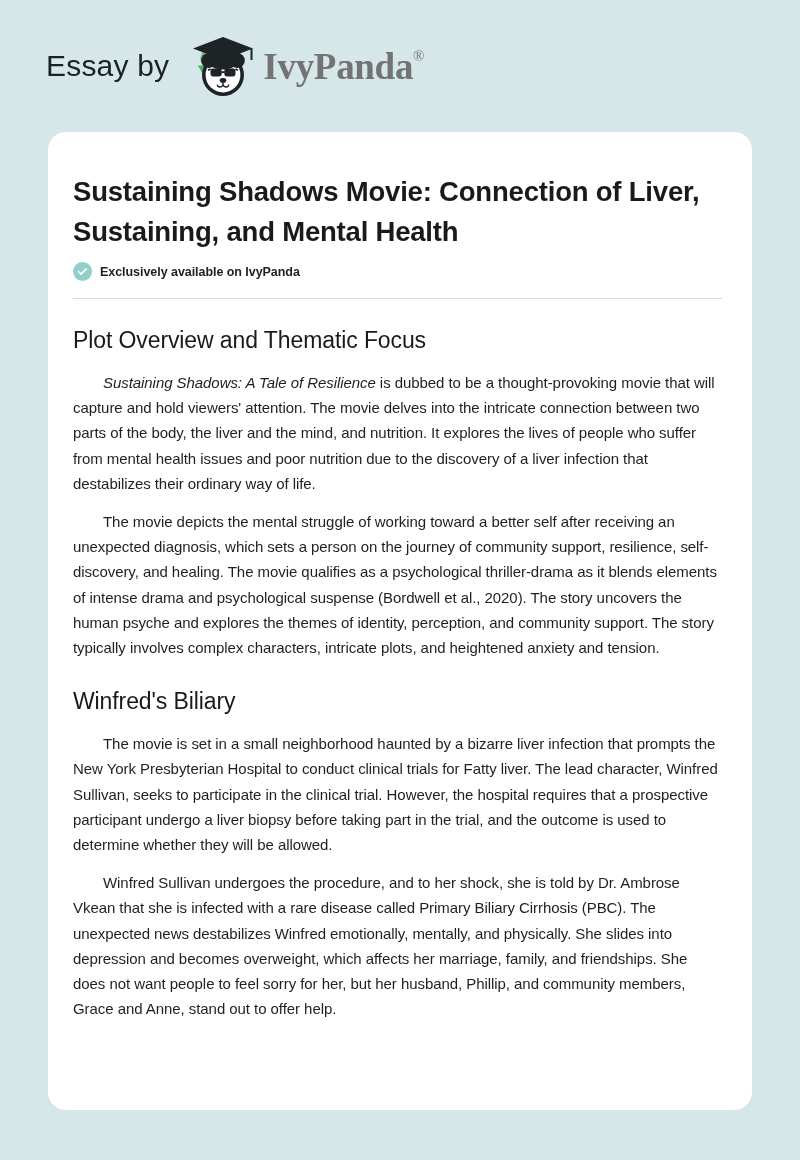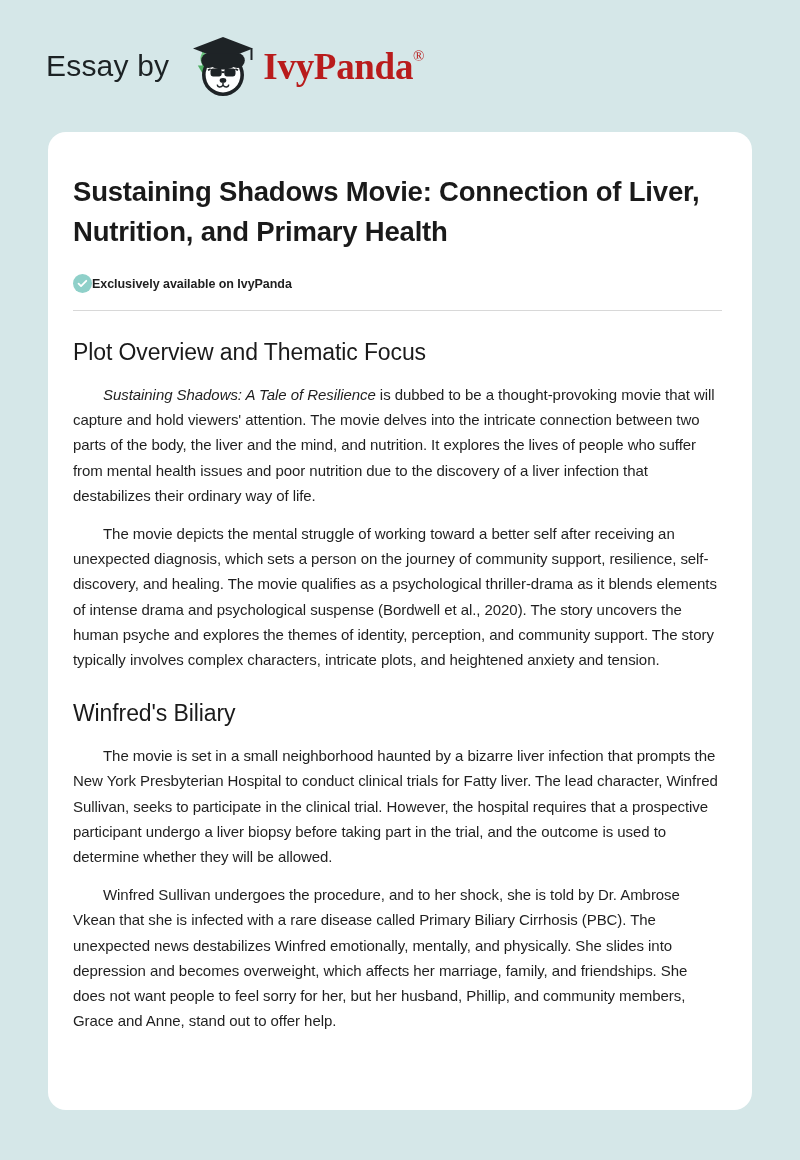--- a/index.html
+++ b/index.html
@@ -44,21 +44,21 @@
   .brand-mark {
     width: 74px;
     height: 66px;
     display: block;
     flex: 0 0 auto;
   }
   .brand-word {
     font-family: "Liberation Serif", serif;
     font-size: 37px;
     font-weight: 700;
-    color: #b91c1c;
+    color: #737373;
     letter-spacing: -0.3px;
     position: relative;
     white-space: nowrap;
     line-height: 1;
   }
   .brand-reg {
     font-family: "Liberation Serif", serif;
     font-size: 15px;
     vertical-align: super;
     font-weight: 400;
@@ -86,21 +86,22 @@
     font-weight: 700;
     color: #1a1a1a;
     margin: 0 0 0 0;
     letter-spacing: -0.2px;
     padding: 0 4px 0 0;
   }
 
   .exclusive {
     display: flex;
     align-items: center;
-    margin-top: 22px;
+    gap: 8px;
+    margin-top: 10px;
   }
   .check-badge {
     width: 19px;
     height: 19px;
     border-radius: 50%;
     background: #8fd0c9;
     display: flex;
     align-items: center;
     justify-content: center;
     flex: 0 0 auto;
@@ -179,21 +180,21 @@
         </svg>
       </span>
       <span class="brand-word"><span>IvyPanda</span><span class="brand-reg">®</span></span>
     </div>
   </div>
 </header>
 
 <main class="paper">
   <div class="paper-body">
 
-    <h1 class="doc-title">Sustaining Shadows Movie: Connection of Liver, Nutrition, and Primary Health</h1>
+    <h1 class="doc-title">Sustaining Shadows Movie: Connection of Liver, Sustaining, and Mental Health</h1>
 
     <div class="exclusive">
       <span class="check-badge">
         <svg width="11" height="11" viewBox="0 0 12 12" xmlns="http://www.w3.org/2000/svg" aria-hidden="true">
           <path d="M1.7 6.2 L4.4 8.8 L10.1 3.1" stroke="#ffffff" stroke-width="2" fill="none" stroke-linecap="round" stroke-linejoin="round"></path>
         </svg>
       </span>
       <span class="exclusive-label">Exclusively available on IvyPanda</span>
     </div>
 

